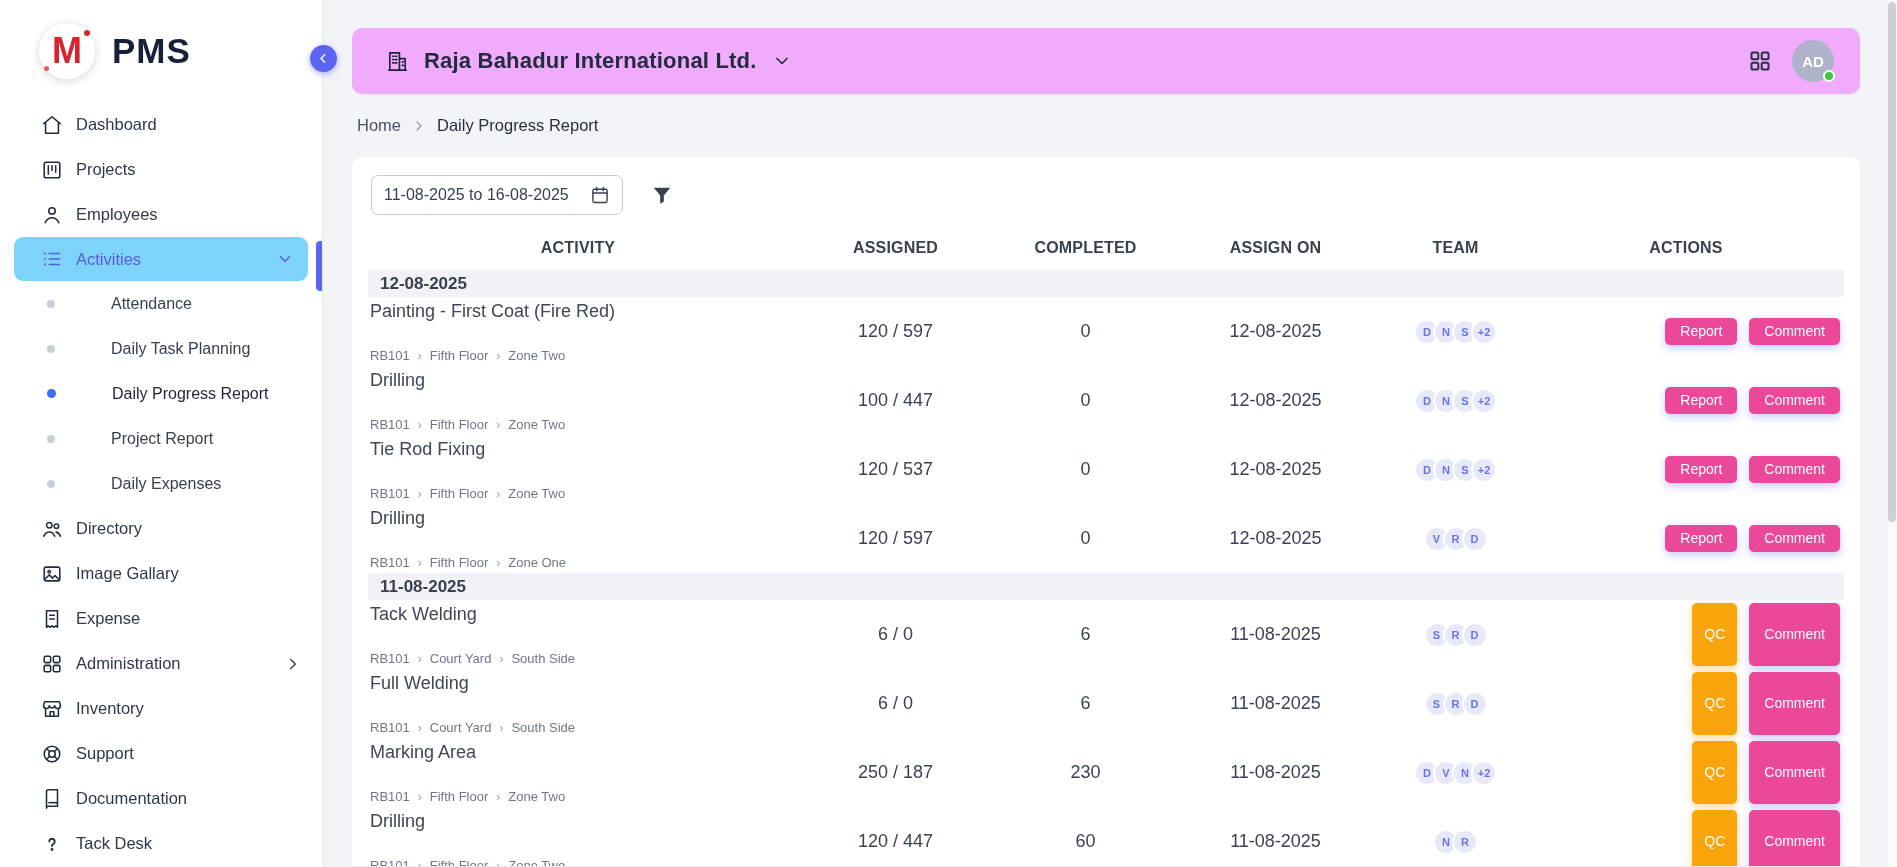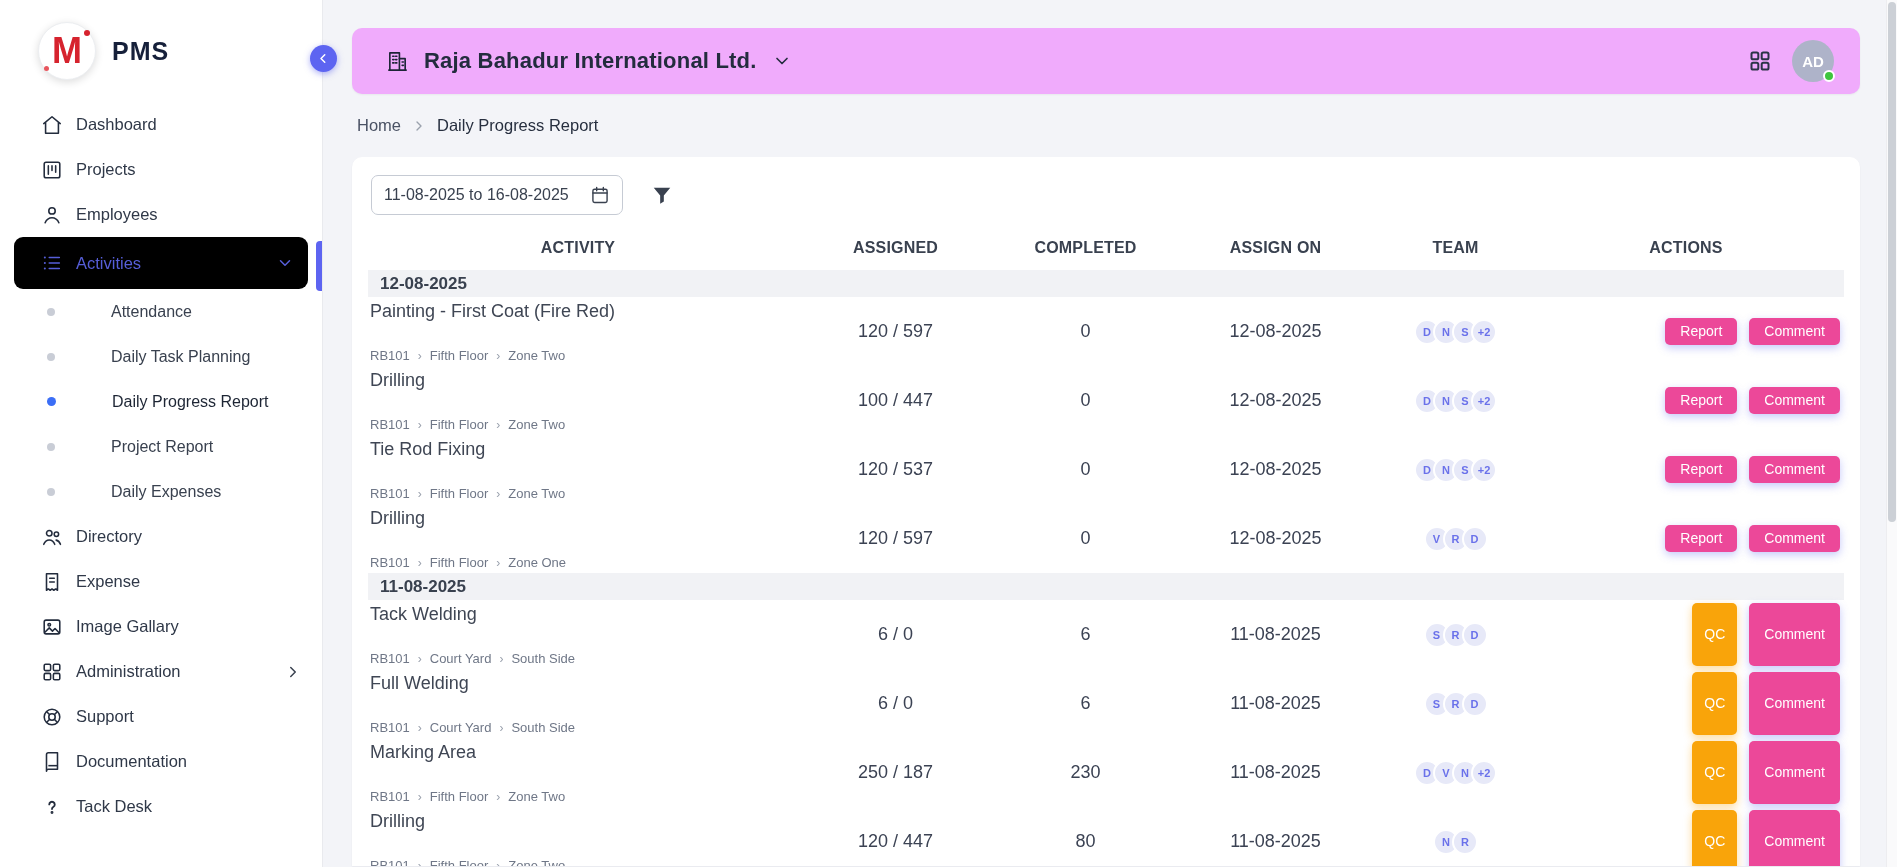--- a/index.html
+++ b/index.html
@@ -8,26 +8,26 @@
   .icon{display:inline-flex;flex:none}
   .icon svg{width:100%;height:100%}
 
   
   .sidebar{position:absolute;left:0;top:0;width:323px;height:867px;background:#fff;border-right:1px solid #e9eaee;z-index:5}
   .logo-row{display:flex;align-items:center;gap:16px;padding:22px 20px 16px 38px;height:96px}
   .logo-mark{width:58px;height:58px;border-radius:50%;background:#fff;border:1px solid #eceef1;box-shadow:0 2px 8px rgba(0,0,0,.14);display:flex;align-items:center;justify-content:center;position:relative}
   .logo-mark b{color:#d6232e;font-size:36px;font-weight:700}
   .logo-mark::before{content:"";position:absolute;top:7px;right:5px;width:6px;height:6px;border-radius:50%;background:#d6232e}
   .logo-mark::after{content:"";position:absolute;bottom:8px;left:5px;width:5px;height:5px;border-radius:50%;background:#e8565e}
-  .logo-text{font-size:25px;font-weight:700;color:#16203a;letter-spacing:1px}
+  .logo-text{font-size:35px;font-weight:700;color:#16203a;letter-spacing:1px}
   .menu{padding-top:6px}
   .nav-item{display:flex;align-items:center;gap:13px;height:45px;padding:0 20px 0 41px;font-size:16.5px;color:#2f3848;cursor:pointer}
   .nav-ic{width:22px;height:22px;color:#232c3d}
   .nav-chev{width:18px;height:18px;margin-left:auto;color:#39414f}
-  .nav-item.active{margin:0 14px;padding:0 14px 0 27px;height:52px;border-radius:9px;background:#000000;color:#565ed8}
+  .nav-item.active{margin:0 14px;padding:0 14px 0 27px;height:44px;border-radius:9px;background:#7dd3fc;color:#565ed8}
   .nav-item.active .nav-ic,.nav-item.active .nav-chev{color:#565ed8}
   .sub-item{display:flex;align-items:center;height:45px;padding-left:47px;font-size:16px;color:#39414f;cursor:pointer}
   .dot{width:8px;height:8px;border-radius:50%;background:#c9cdd6;flex:none}
   .dot.active{background:#3b6ef6;width:9px;height:9px}
   .sub-label{margin-left:56px}
   .sub-item.active .sub-label{color:#1d2534}
   .active-edge{position:absolute;right:0;top:241px;width:6px;height:50px;background:#5d64f1;border-radius:4px 0 0 4px}
   .collapse-btn{position:absolute;left:310px;top:45px;width:27px;height:27px;border-radius:50%;background:#5d64f1;border:none;color:#fff;display:flex;align-items:center;justify-content:center;cursor:pointer;z-index:9;box-shadow:0 2px 6px rgba(93,100,241,.5)}
   .collapse-btn .icon{width:15px;height:15px}
 
@@ -159,51 +159,61 @@
             <path d="M3 20c1.2-3.2 3.4-4.8 6-4.8s4.8 1.6 6 4.8"></path>
             <circle cx="16.8" cy="9" r="2.4"></circle>
             <path d="M16.5 15.4c2.3.4 3.8 1.9 4.7 4.6"></path>
           </svg>
         </span>
         <span class="nav-label">Directory</span>
       </div>
       <div class="nav-item">
         <span class="icon nav-ic">
           <svg viewBox="0 0 24 24" fill="none" stroke="currentColor" stroke-width="1.7" stroke-linecap="round" stroke-linejoin="round">
-            <path d="M6 3h12v18l-2-1.4-2 1.4-2-1.4L10 21l-2-1.4L6 21z"></path>
-            <path d="M9.5 8h5M9.5 12h5"></path>
-          </svg>
-        </span>
-        <span class="nav-label">Expense</span>
-      </div>
-      <div class="nav-item">
-        <span class="icon nav-ic">
-          <svg viewBox="0 0 24 24" fill="none" stroke="currentColor" stroke-width="1.7" stroke-linecap="round" stroke-linejoin="round">
             <rect x="3.5" y="4.5" width="17" height="15" rx="2"></rect>
             <circle cx="9" cy="9.5" r="1.4"></circle>
             <path d="M4.5 17.5l4.5-4.5 3.5 3.5 2.8-2.8 4.2 4.3"></path>
           </svg>
         </span>
         <span class="nav-label">Image Gallary</span>
+      </div>
+      <div class="nav-item">
+        <span class="icon nav-ic">
+          <svg viewBox="0 0 24 24" fill="none" stroke="currentColor" stroke-width="1.7" stroke-linecap="round" stroke-linejoin="round">
+            <path d="M6 3h12v18l-2-1.4-2 1.4-2-1.4L10 21l-2-1.4L6 21z"></path>
+            <path d="M9.5 8h5M9.5 12h5"></path>
+          </svg>
+        </span>
+        <span class="nav-label">Expense</span>
       </div>
       <div class="nav-item">
         <span class="icon nav-ic">
           <svg viewBox="0 0 24 24" fill="none" stroke="currentColor" stroke-width="1.7">
             <rect x="3.5" y="3.5" width="7" height="7" rx="1.5"></rect>
             <rect x="13.5" y="3.5" width="7" height="7" rx="1.5"></rect>
             <rect x="3.5" y="13.5" width="7" height="7" rx="1.5"></rect>
             <rect x="13.5" y="13.5" width="7" height="7" rx="1.5"></rect>
           </svg>
         </span>
         <span class="nav-label">Administration</span>
         <span class="icon nav-chev">
           <svg viewBox="0 0 24 24" fill="none" stroke="currentColor" stroke-width="2" stroke-linecap="round" stroke-linejoin="round">
             <path d="M9 6l6 6-6 6"></path>
           </svg>
         </span>
+      </div>
+      <div class="nav-item">
+        <span class="icon nav-ic">
+          <svg viewBox="0 0 24 24" fill="none" stroke="currentColor" stroke-width="1.7" stroke-linejoin="round">
+            <path d="M4 4h16l1.2 4.2a3.1 3.1 0 0 1-6.2.3 3.1 3.1 0 0 1-6 0 3.1 3.1 0 0 1-6.2-.3z"></path>
+            <path d="M5 11.5V20h14v-8.5"></path>
+            <path d="M10 20v-5h4v5"></path>
+          </svg>
+        </span>
+        <span class="nav-label">Inventory</span>
       </div>
       <div class="nav-item">
         <span class="icon nav-ic">
           <svg viewBox="0 0 24 24" fill="none" stroke="currentColor" stroke-width="1.7">
             <circle cx="12" cy="12" r="8.5"></circle>
             <circle cx="12" cy="12" r="3.5"></circle>
             <path d="M6 6l3.5 3.5M18 6l-3.5 3.5M6 18l3.5-3.5M18 18l-3.5-3.5"></path>
           </svg>
         </span>
         <span class="nav-label">Support</span>
@@ -475,21 +485,21 @@
         <div class="data-row">
           <div class="cell activity-cell">
             <div class="act-title">Drilling</div>
             <div class="act-path">
               <span class="crumb">RB101</span>
               <span class="crumb">Fifth Floor</span>
               <span class="crumb">Zone Two</span>
             </div>
           </div>
           <div class="cell num"><span>120 / 447</span></div>
-          <div class="cell num"><span>80</span></div>
+          <div class="cell num"><span>60</span></div>
           <div class="cell num"><span>11-08-2025</span></div>
           <div class="cell team-cell">
             <span class="chip">N</span>
             <span class="chip">R</span>
           </div>
           <div class="cell actions-cell">
             <button class="btn btn-qc">QC</button>
             <button class="btn btn-comment">Comment</button>
           </div>
         </div>

